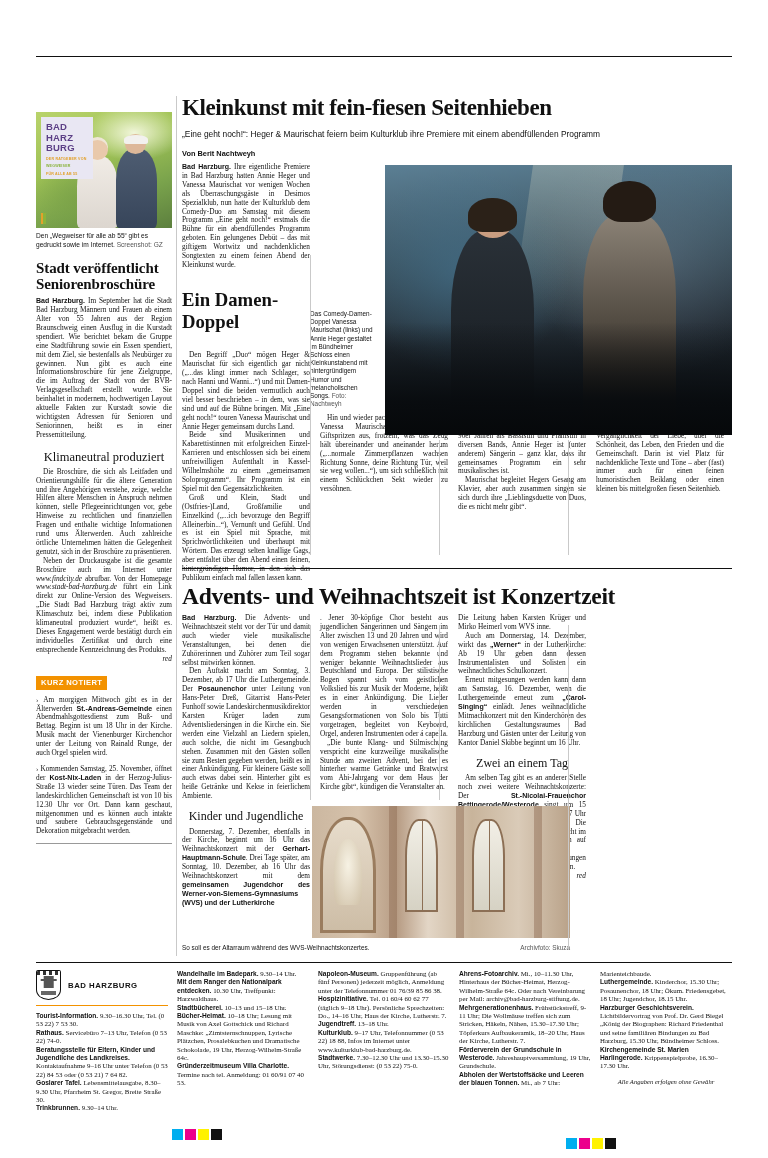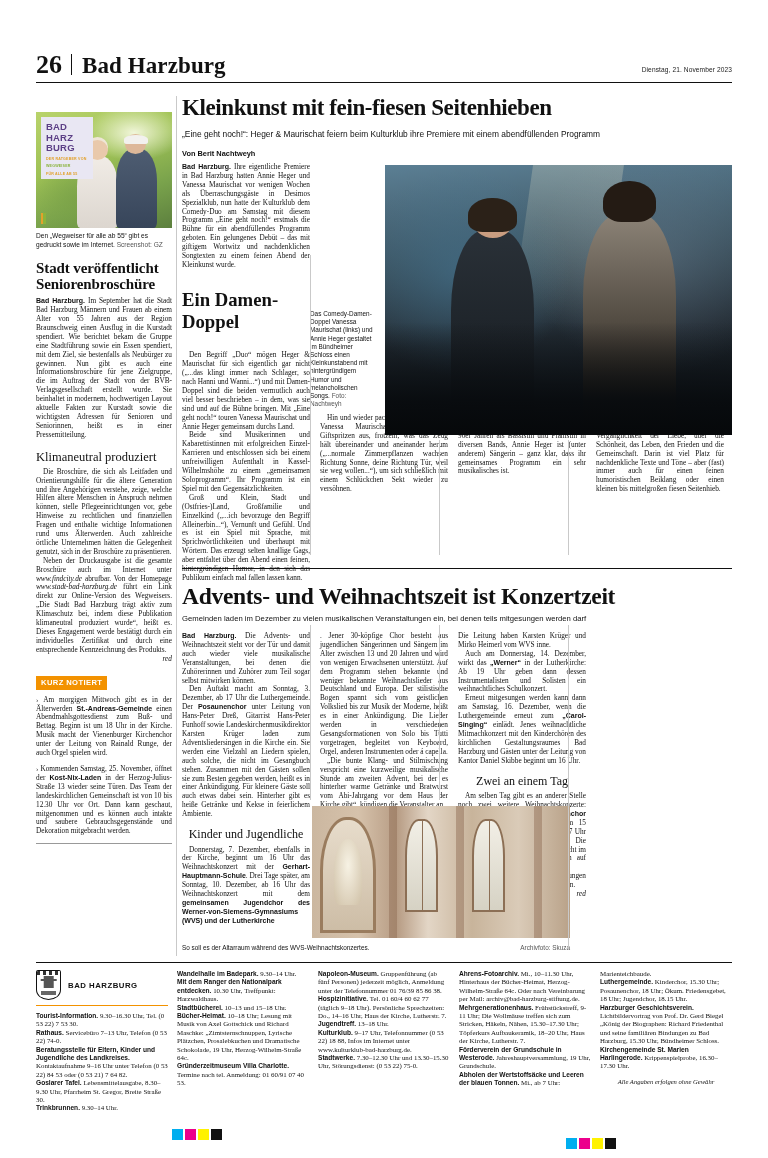--- a/index.html
+++ b/index.html
@@ -79,21 +79,21 @@
     font-size:6.6px; line-height:8.6px; color:#111; margin-top:4px;
   }
   .cap .credit { color:#555; }
 
   .rail h2.hl {
     font-family:"Liberation Serif", serif; font-weight:700;
     font-size:15px; line-height:16px; margin:11px 0 5px 0; letter-spacing:-.1px;
   }
   .rail h3.sub {
     font-family:"Liberation Serif", serif; font-weight:400;
-    font-size:12.5px; line-height:14px; margin:10px 0 4px 0; 
+    font-size:12.5px; line-height:14px; margin:10px 0 4px 0; text-align:center;
   }
   p.body {
     font-family:"Liberation Serif", serif;
     font-size:7.3px; line-height:8.9px; text-align:justify;
     margin:0; text-indent:7px; hyphens:auto;
   }
   p.body.first { text-indent:0; }
   .dateline { font-family:"Liberation Sans", sans-serif; font-weight:700; font-size:7px; }
   .em { font-style:italic; }
   .sig { font-style:italic; float:right; }
@@ -243,26 +243,20 @@
   .cmyk span { width:11px; height:11px; display:block; }
   .cmyk.left { left:172px; bottom:18px; }
   .cmyk.right { left:566px; bottom:9px; }
 </style>
 </head>
 <body>
 
 <div class="page">
 
   <div class="masthead">
-    <div class="mh-row">
-      <div class="mh-pagenum">26</div>
-      <div class="mh-sep"></div>
-      <div class="mh-section">Bad Harzburg</div>
-      <div class="mh-date">Dienstag, 21. November 2023</div>
-    </div>
     <div class="mh-rule"></div>
   </div>
 
   <div class="rail">
 
     <div class="promo-img">
       <div class="sky"></div>
       <div class="person-a">
           <div class="head"></div>
         </div>
@@ -321,20 +315,21 @@
         <p class="body">Beide sind Musikerinnen und Kabarettistinnen mit erfolgreichen Einzel-Karrieren und entschlossen sich bei einem unfreiwilligen Aufenthalt in Kassel-Wilhelmshöhe zu einem „gemeinsamen Soloprogramm“. Ihr Programm ist ein Spiel mit den Gegensätzlichkeiten.</p>
         <p class="body">Groß und Klein, Stadt und (Ostfries-)Land, Großfamilie und Einzelkind („...ich bevorzuge den Begriff Alleinerbin...“), Vernunft und Gefühl. Und es ist ein Spiel mit Sprache, mit Sprichwörtlichkeiten und überhaupt mit Wörtern. Das erzeugt selten knallige Gags, aber entfaltet über den Abend einen feinen, hintergründigen Humor, in den sich das Publikum einfach mal fallen lassen kann.</p>
       </div>
       <div class="c">
         <div style="height:265px"></div>
         <p class="body">Hin und wieder packen Annie Heger und Vanessa Maurischat ihre verbalen Giftspritzen aus, frotzeln, was das Zeug hält übereinander und aneinander herum („...normale Zimmerpflanzen wachsen Richtung Sonne, deine Richtung Tür, weil sie weg wollen...“), um sich schließlich mit einem Schlückchen Sekt wieder zu versöhnen.</p>
       </div>
       <div class="c">
         <div style="height:265px"></div>
         <p class="body">Die gebürtige Braunschweigerin Vanessa Maurischat startete ihre Karriere in den 90er Jahren als Bassistin und Pianistin in diversen Bands, Annie Heger ist (unter anderem) Sängerin – ganz klar, dass ihr gemeinsames Programm ein sehr musikalisches ist.</p>
+        <p class="body">Maurischat begleitet Hegers Gesang am Klavier, aber auch zusammen singen sie sich durch ihre „Lieblingsduette von Duos, die es nicht mehr gibt“.</p>
       </div>
       <div class="c">
         <div style="height:265px"></div>
         <p class="body">Viel prägnanter allerdings sind die eigenen Songs über die Liebe und die Vergänglichkeit der Liebe, über die Schönheit, das Leben, den Frieden und die Gemeinschaft. Darin ist viel Platz für nachdenkliche Texte und Töne – aber (fast) immer auch für einen feinen humoristischen Beiklang oder einen kleinen bis mittelgroßen fiesen Seitenhieb.</p>
       </div>
     </div>
   </div>
 
   <div class="photo1">
     <div class="stage"></div>
@@ -356,21 +351,20 @@
   </div>
 
   <div class="col-rule" style="left:310px; top:255px; height:300px;"></div>
   <div class="col-rule" style="left:439px; top:440px; height:115px;"></div>
   <div class="col-rule" style="left:568px; top:440px; height:115px;"></div>
 
   <div class="rule-thick" style="position:absolute; left:182px; top:568px; width:550px;"></div>
 
   <div class="art2">
     <h1>Advents- und Weihnachtszeit ist Konzertzeit</h1>
-    <p class="kicker">Gemeinden laden im Dezember zu vielen musikalischen Veranstaltungen ein, bei denen teils mitgesungen werden darf</p>
 
     <div class="cols3">
       <div class="c">
         <p class="body first"><span class="dateline">Bad Harzburg.</span><span> Die Advents- und Weihnachtszeit steht vor der Tür und damit auch wieder viele musikalische Veranstaltungen, bei denen die Zuhörerinnen und Zuhörer zum Teil sogar selbst mitwirken können.</span></p>
         <p class="body"><span>Den Auftakt macht am Sonntag, 3. Dezember, ab 17 Uhr die Luthergemeinde. Der </span><span class="bold-s">Posaunenchor</span><span> unter Leitung von Hans-Peter Dreß, Gitarrist Hans-Peter Funhoff sowie Landeskirchenmusikdirektor Karsten Krüger laden zum Adventsliedersingen in die Kirche ein. Sie werden eine Vielzahl an Liedern spielen, auch solche, die nicht im Gesangbuch stehen. Zusammen mit den Gästen sollen sie zum Besten gegeben werden, heißt es in einer Ankündigung. Für kleinere Gäste soll auch etwas dabei sein. Hinterher gibt es heiße Getränke und Kekse in feierlichem Ambiente.</span></p>
         <h3 class="sub">Kinder und Jugendliche</h3>
         <p class="body"><span>Donnerstag, 7. Dezember, ebenfalls in der Kirche, beginnt um 16 Uhr das Weihnachtskonzert mit der </span><span class="bold-s">Gerhart-Hauptmann-Schule</span><span>. Drei Tage später, am Sonntag, 10. Dezember, ab 16 Uhr das Weihnachtskonzert mit dem </span><span class="bold-s">gemeinsamen Jugendchor des Werner-von-Siemens-Gymnasiums (WVS) und der Lutherkirche</span></p>
       </div>
       <div class="c">
         <p class="body first">. Jener 30-köpfige Chor besteht aus jugendlichen Sängerinnen und Sängern im Alter zwischen 13 und 20 Jahren und wird von wenigen Erwachsenen unterstützt. Auf dem Programm stehen bekannte und weniger bekannte Weihnachtslieder aus Deutschland und Europa. Der stilistische Bogen spannt sich vom geistlichen Volkslied bis zur Musik der Moderne, heißt es in einer Ankündigung. Die Lieder werden in verschiedenen Gesangsformationen von Solo bis Tutti vorgetragen, begleitet von Keyboard, Orgel, anderen Instrumenten oder á capella.</p>

